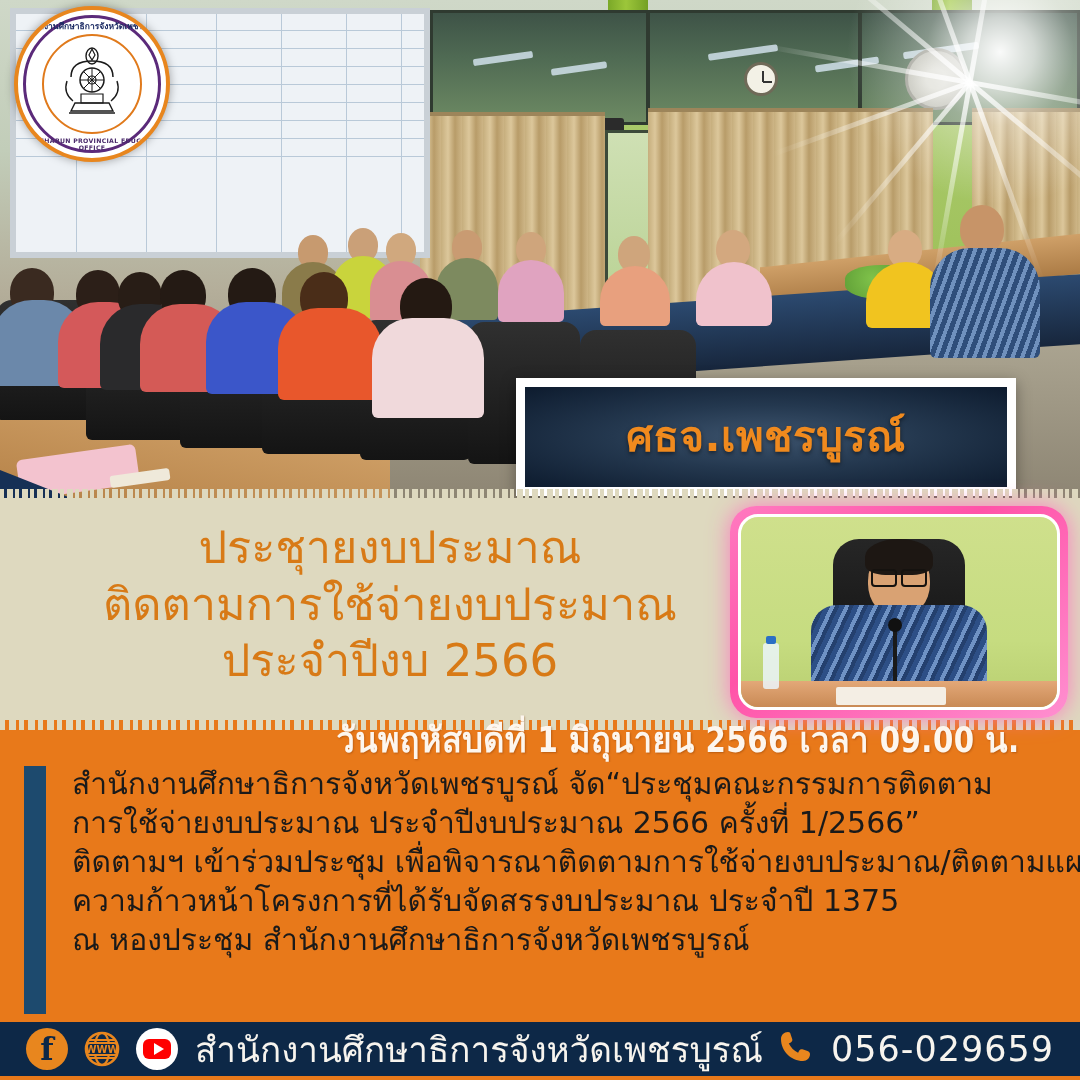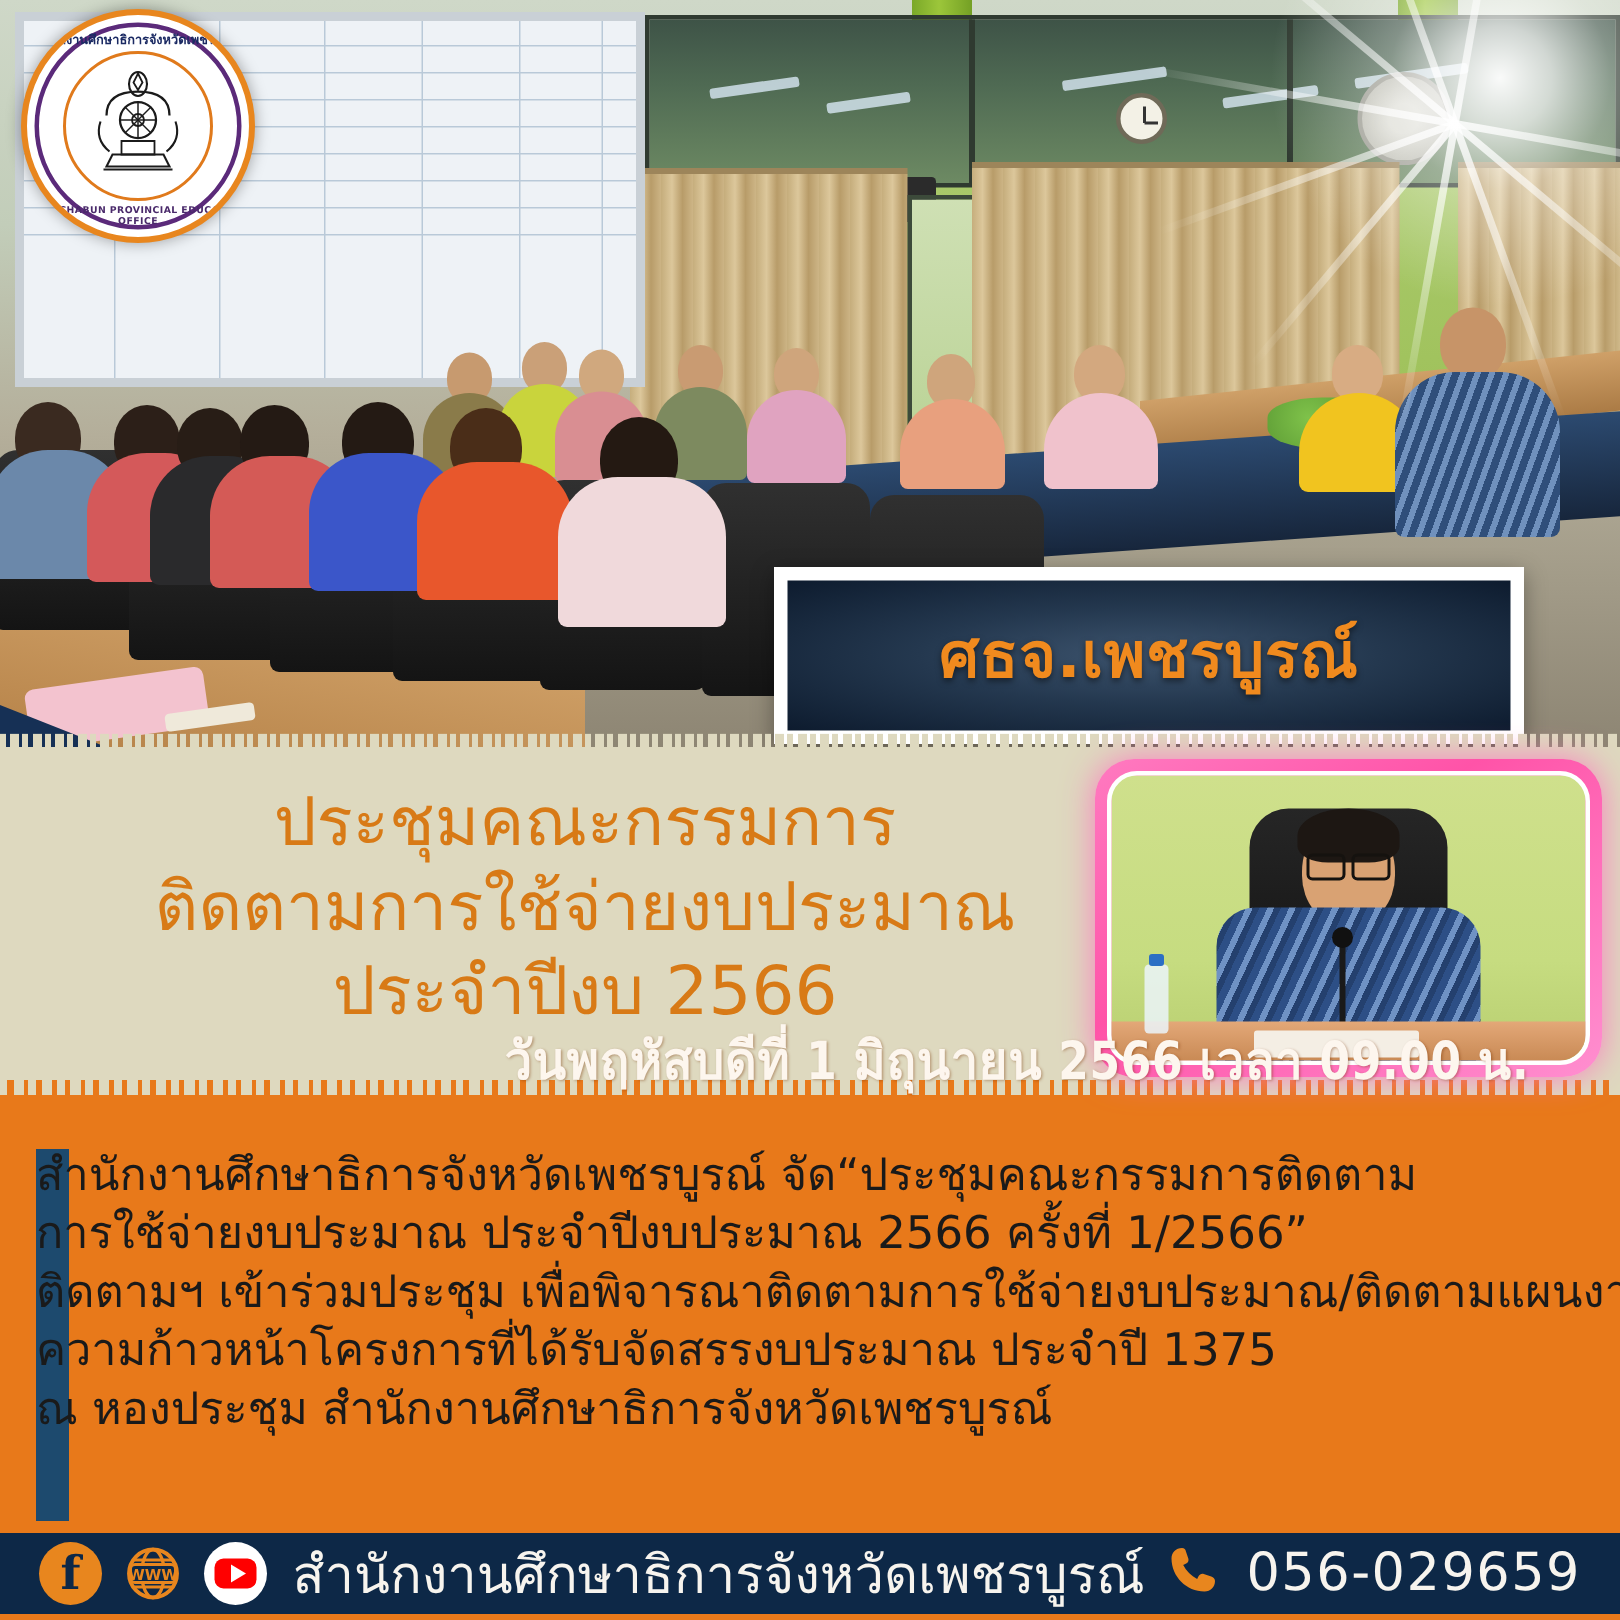--- a/index.html
+++ b/index.html
@@ -104,31 +104,31 @@
   .p-shirt{position:absolute;left:50%;top:88px;transform:translateX(-50%);width:176px;height:110px;border-radius:26px 26px 0 0;
      background:repeating-linear-gradient(115deg,#2d4f86 0 5px,#6f92c4 5px 9px,#24406e 9px 13px);}
   .p-mic{position:absolute;left:48%;top:110px;width:4px;height:70px;background:#1a1a1a;}
   .p-mic:before{content:"";position:absolute;left:-5px;top:-9px;width:14px;height:14px;border-radius:50%;background:#111;}
   .p-desk{position:absolute;left:0;bottom:0;width:100%;height:26px;background:linear-gradient(180deg,#e3a878,#c98a55);}
   .p-paper{position:absolute;left:30%;bottom:2px;width:110px;height:18px;background:#f4eee4;border-radius:2px;}
   .p-bottle{position:absolute;left:22px;bottom:18px;width:16px;height:46px;background:rgba(235,245,250,.85);border-radius:3px;}
   .p-bottle:before{content:"";position:absolute;left:3px;top:-7px;width:10px;height:8px;background:#2b6fc4;border-radius:2px;}
 
   
-  .datebar{position:absolute;left:0;top:680px;width:1080px;height:54px;display:flex;align-items:flex-end;justify-content:flex-end;
+  .datebar{position:absolute;left:0;top:712px;width:1080px;height:54px;display:flex;align-items:center;justify-content:flex-end;
      padding-right:60px;}
   .datebar span{color:#fdf6ee;font-size:35px;font-weight:bold;letter-spacing:.5px;
      font-family:"DejaVu Sans Condensed","Liberation Sans Narrow","DejaVu Sans",sans-serif;
      transform:scaleX(.93);transform-origin:right center;text-shadow:1px 1px 2px rgba(120,50,0,.4);}
 
   
   .bodywrap{position:absolute;left:0;top:762px;width:1080px;height:258px;background:#e8791a;}
   .leftbar{position:absolute;left:24px;top:4px;width:22px;height:248px;background:#1d4a6e;}
   .bodytext{position:absolute;left:24px;top:2px;width:1050px;color:#1a1a1a;font-size:30px;line-height:1.30;font-weight:500;}
-  .bodytext div{white-space:nowrap;}
+  .bodytext div{white-space:nowrap;margin-left:48px;}
 
   
   .footer{position:absolute;left:0;bottom:0;width:1080px;height:62px;background:#0d2847;
      border-top:4px solid #e8791a;border-bottom:4px solid #e8791a;display:flex;align-items:center;padding:0 26px;}
   .ic{width:42px;height:42px;border-radius:50%;display:flex;align-items:center;justify-content:center;margin-right:13px;flex:none;}
   .fb{background:#e8861e;color:#0d2847;font-size:31px;font-weight:bold;font-family:"DejaVu Serif",serif;}
   .wwwic{color:#e8861e;}
   .yt{background:#fff;}
   .yt-in{width:28px;height:20px;background:#f00;border-radius:6px;display:flex;align-items:center;justify-content:center;}
   .yt-tri{width:0;height:0;border-left:10px solid #fff;border-top:6px solid transparent;border-bottom:6px solid transparent;margin-left:3px;}
@@ -321,21 +321,21 @@
     </div>
   </div>
 
   <div class="navywedge"></div>
   <div class="beige">
     <div class="beige-top-tear"></div>
     <div class="beige-bot-tear"></div>
   </div>
 
   <div class="title-block">
-    <div>ประชุมคณะกรรมการ</div>
+    <div>ประชุายงบประมาณ</div>
     <div>ติดตามการใช้จ่ายงบประมาณ</div>
     <div>ประจำปีงบ 2566</div>
   </div>
 
   <div class="inset">
     <div class="inset-in">
       <div class="p-chair"></div>
       <div class="p-head"></div>
       <div class="p-hair"></div>
       <div class="p-glass"></div>

